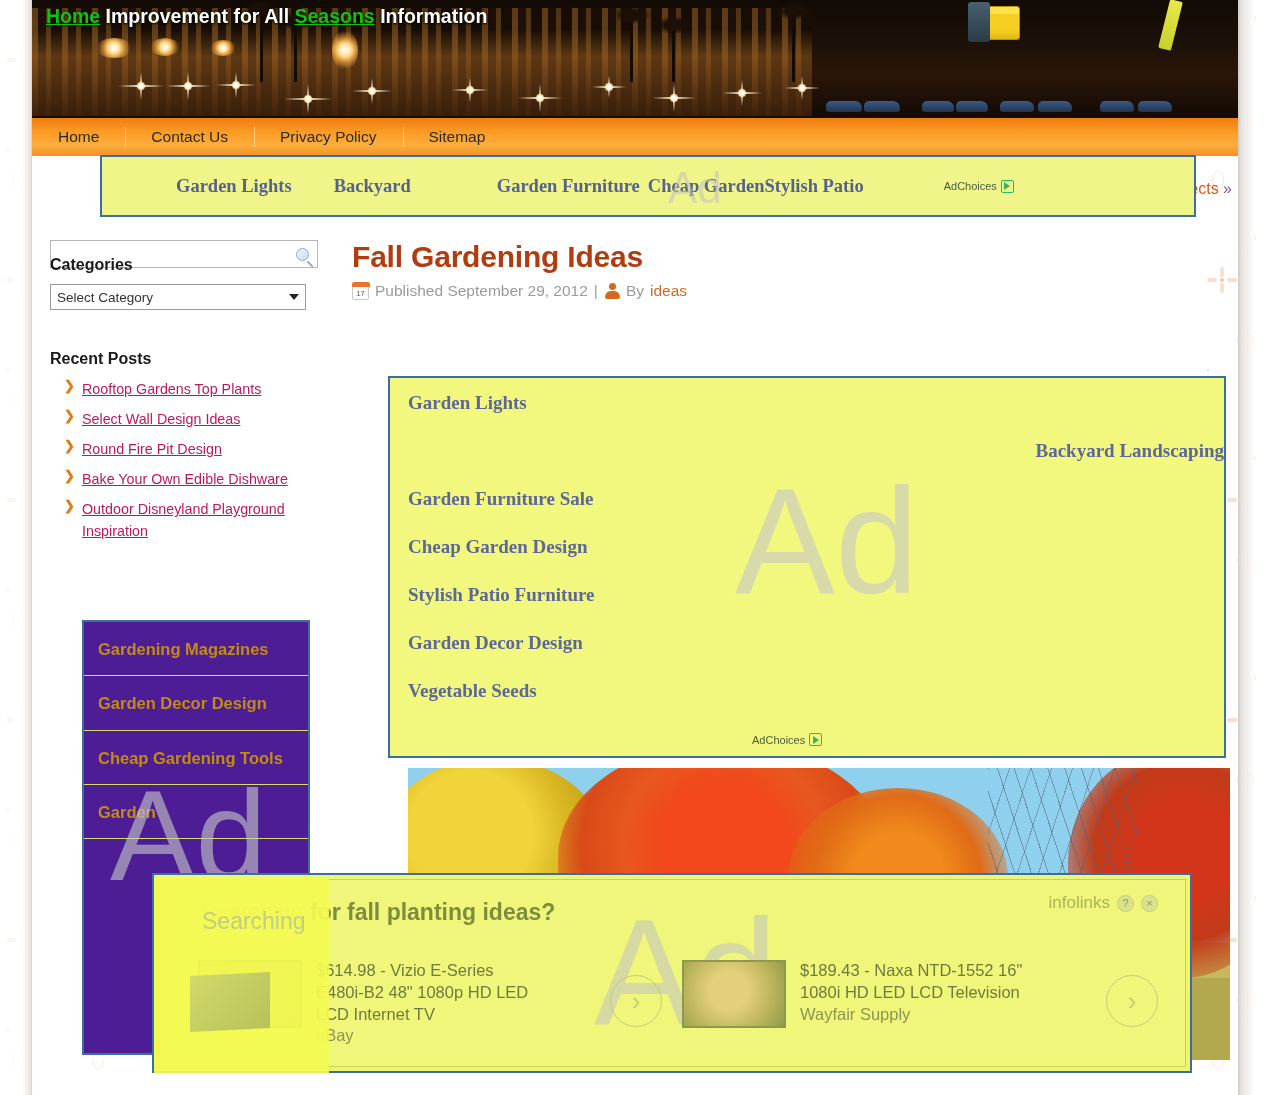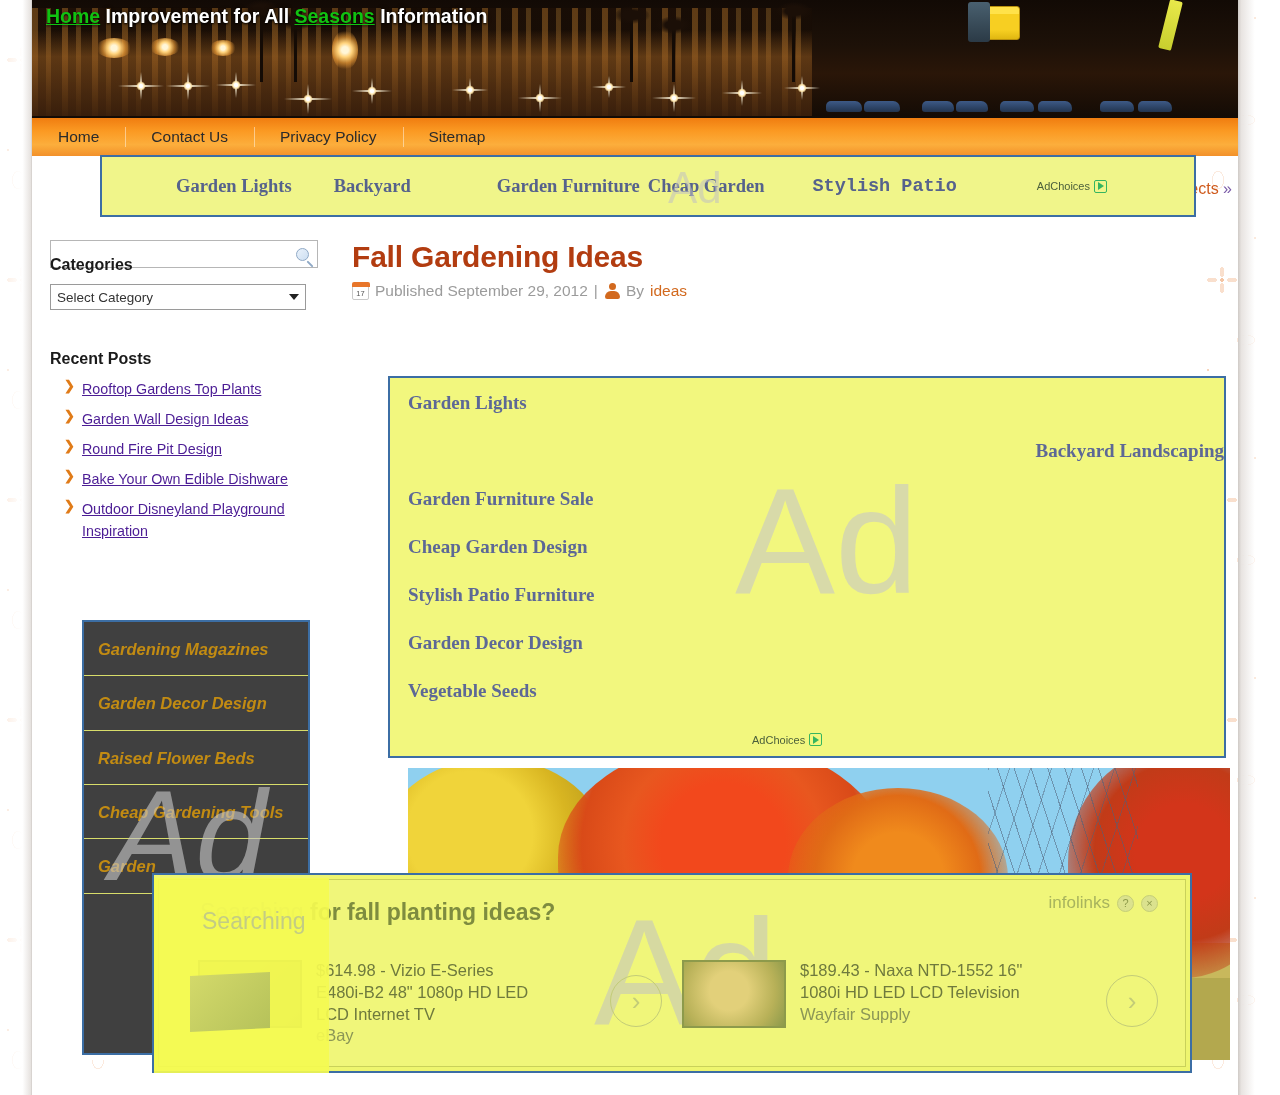--- a/index.html
+++ b/index.html
@@ -187,27 +187,27 @@
     width:0;height:0;border-left:5px solid transparent;border-right:5px solid transparent;border-top:6px solid #222;
   }
   #recent-posts{ list-style:none; margin:0; padding:0 0 0 14px; }
   #recent-posts li{
     position:relative; padding-left:18px; margin-bottom:8px; line-height:1.38;
   }
   #recent-posts li::before{
     content:"\276F"; position:absolute; left:0; top:-1px; color:#e07b18; font-weight:bold; font-size:13px;
   }
   #recent-posts a{
-    color:#4c1d95; font-size:14.3px; text-decoration:underline; cursor:pointer;
+    color:#be185d; font-size:14.3px; text-decoration:underline; cursor:pointer;
   }
 
   
   #ad-sidebar{
     position:absolute; left:50px; top:620px; width:228px; height:435px;
-    border:2px solid #3c6ea4; background:#404040; z-index:18; overflow:hidden;font-style:italic;
+    border:2px solid #3c6ea4; background:#4c1d95; z-index:18; overflow:hidden;
   }
   #ad-sidebar .s-item{
     padding:12px 14px 10px 14px; border-bottom:1px solid #d8dd6a;
     color:#c28b12; font-weight:bold; font-size:16.5px; line-height:1.9; cursor:pointer;
   }
   #ad-sidebar .ghost-ad{
     position:absolute; left:26px; top:150px; font-size:128px; color:#c6c6c6;
     opacity:.62; pointer-events:none; line-height:1;
   }
 
@@ -416,21 +416,21 @@
     <div id="sidebar">
       <h3 class="widget-title">Categories</h3>
       <div id="category-select">
         <span>Select Category</span>
         <span class="caret"></span>
       </div>
 
       <h3 class="widget-title" style="margin-top:40px;">Recent Posts</h3>
       <ul id="recent-posts">
         <li><a>Rooftop Gardens Top Plants</a></li>
-        <li><a>Garden Wall Design Ideas</a></li>
+        <li><a>Select Wall Design Ideas</a></li>
         <li><a>Round Fire Pit Design</a></li>
         <li><a>Bake Your Own Edible Dishware</a></li>
         <li><a>Outdoor Disneyland Playground Inspiration</a></li>
       </ul>
     </div>
 
     <div id="main">
       <h1 id="article-title">Fall Gardening Ideas</h1>
       <div id="article-meta">
         <span class="cal-icon"></span>
@@ -472,33 +472,32 @@
         </span>
     </div>
   </div>
 
   <div id="ad-leaderboard">
     <div class="ghost-ad">Ad</div>
     <div class="ad-link" style="margin-left:74px;">Garden Lights</div>
     <div class="ad-link" style="margin-left:42px;">Backyard</div>
     <div class="ad-link" style="margin-left:86px;">Garden Furniture</div>
     <div class="ad-link" style="margin-left:8px;">Cheap Garden</div>
-    <div class="ad-link" style="margin-left:48px;font-family:Liberation Mono, monospace;">Stylish Patio</div>
+    <div class="ad-link" style="">Stylish Patio</div>
     <div class="adchoices" style="margin-left:80px;">
       <span>AdChoices</span>
       <span class="tri-box">
           <span class="t"></span>
         </span>
     </div>
   </div>
 
   <div id="ad-sidebar">
     <div class="s-item">Gardening Magazines</div>
     <div class="s-item">Garden Decor Design</div>
-    <div class="s-item" style="line-height:1.9;">Raised Flower Beds</div>
     <div class="s-item">Cheap Gardening Tools</div>
     <div class="s-item">Garden</div>
     <div class="ghost-ad">Ad</div>
   </div>
 
   <div id="ad-infolinks">
     <div class="inner"></div>
 
     <div id="il-heading">
       <span class="faded">Searching</span>

